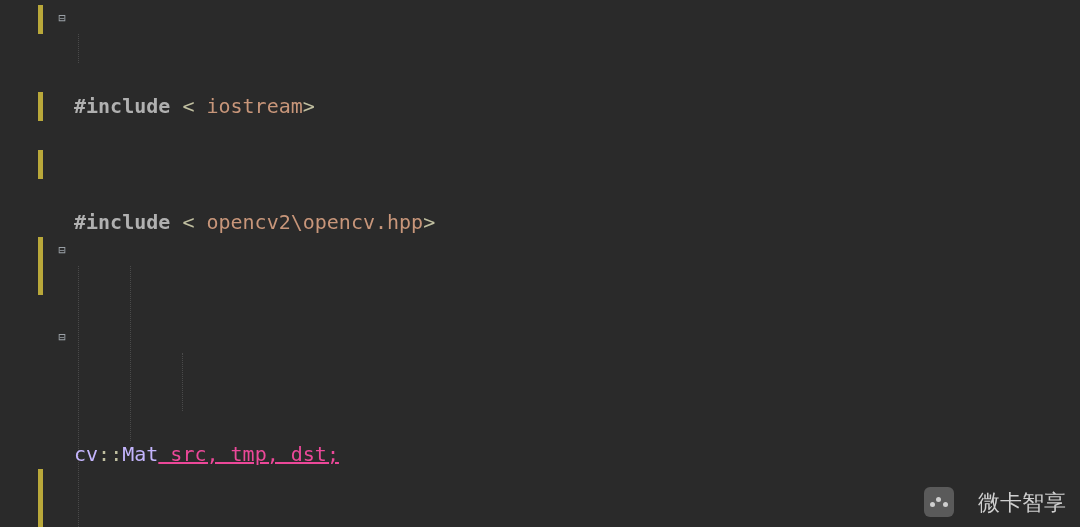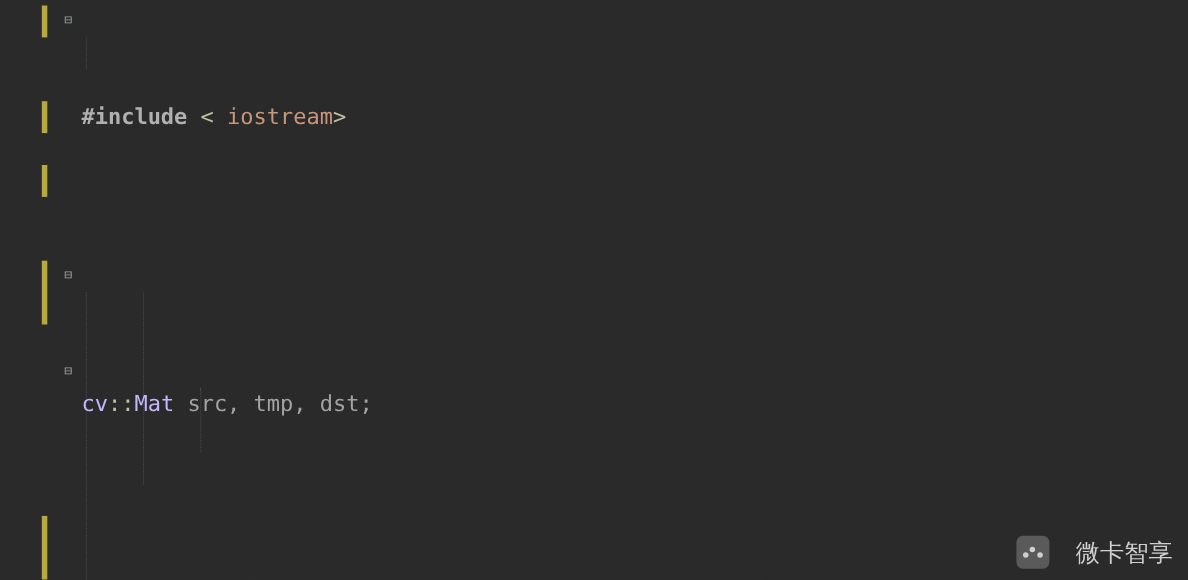--- a/index.html
+++ b/index.html
@@ -57,21 +57,21 @@
     left: 38px;
     width: 5px;
     background: #b9a83a;
   }
 
   
   .pp  { color: #b0b0b0; font-weight: bold; }       
   .cls { color: #c4b5fd; }       
   .op  { color: #c0bfa0; }       
   .hdr { color: #c8967a; margin-left: 12px; }       
-  .plain { color: #a3a3a3; }
+  .plain { color: #ec4899; text-decoration: underline; }
 
   
   .watermark {
     position: absolute;
     right: 14px;
     bottom: 10px;
     display: flex;
     align-items: center;
     gap: 24px;
     color: #cfcfcf;
@@ -122,20 +122,21 @@
 
   <div class="guide" style="left:78px;  top:34px;  height:29px;"></div>
   <div class="guide" style="left:78px;  top:266px; height:261px;"></div>
   <div class="guide" style="left:130px; top:266px; height:175px;"></div>
   <div class="guide" style="left:182px; top:353px; height:58px;"></div>
 
   <div class="code">
 
     <div class="line"><span class="pp">#include </span><span class="op">&lt;</span><span class="hdr">iostream</span><span class="op">&gt;</span></div>
 
+    <div class="line"><span class="pp">#include </span><span class="op">&lt;</span><span class="hdr">opencv2\opencv.hpp</span><span class="op">&gt;</span></div>
 
     <div class="line"></div>
 
     <div class="line"><span class="cls">cv</span><span class="op">::</span><span class="cls">Mat</span><span class="plain"> src, tmp, dst;</span></div>
 
     
 
     
 
     

